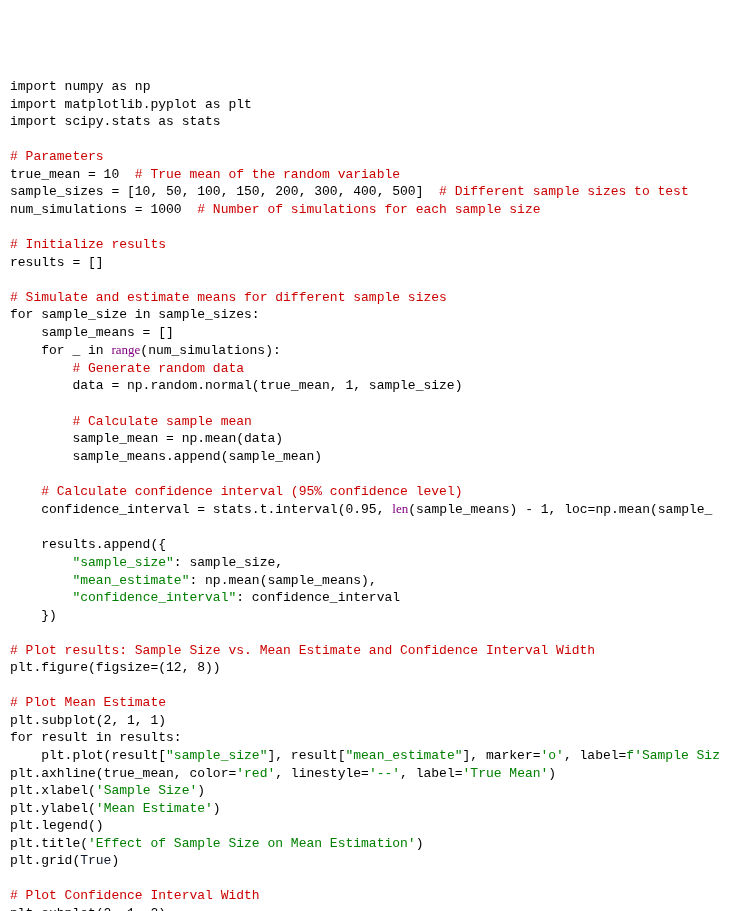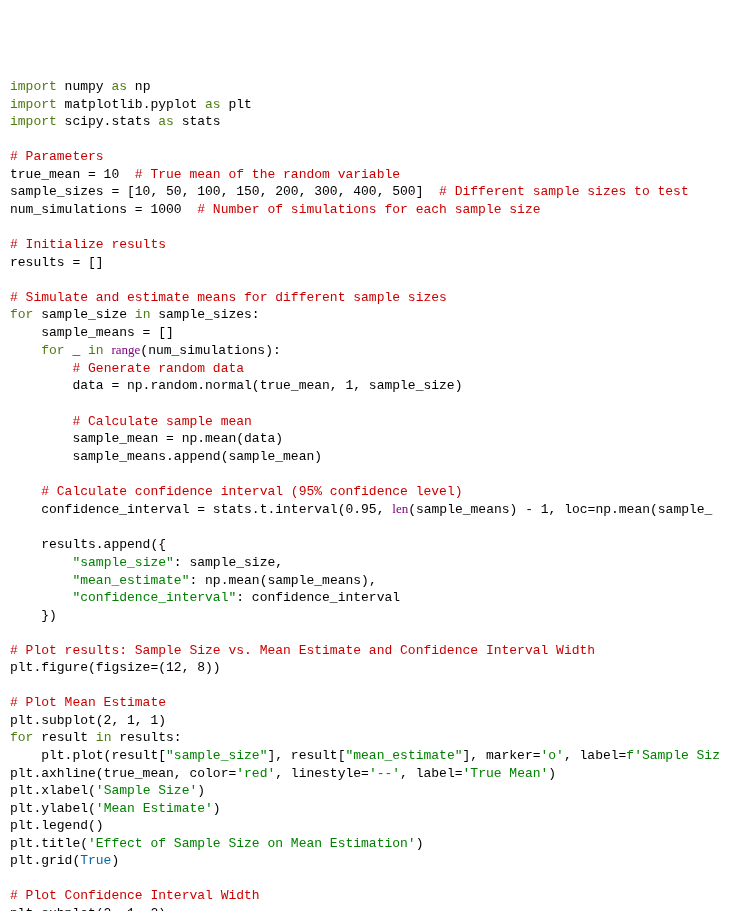--- a/index.html
+++ b/index.html
@@ -9,25 +9,25 @@
     font-size: 13px;
     line-height: 1.35;
     background: #ffffff;
     color: #000000;
     white-space: pre;
     overflow-x: hidden;
     width: 732px;
     box-sizing: border-box;
   }
   .code-block { white-space: pre; }
-  .kw { color: #4d7c0f; }
+  .kw { color: #000000; }
   .cm { color: #cc0000; margin-top: 14px; }
   .str { color: #008000; }
   .bi { color: #800080; font-family: Liberation Serif, serif; }
-  .bool { color: #0369a1; }
+  .bool { color: #0f172a; }
   .line { display: block; }
 </style>
 </head>
 <body>
 
 
 
 <div class="code-block" id="code-root"><span class="line"><span class="kw">import</span><span> numpy </span><span class="kw">as</span><span> np</span></span><span class="line"><span class="kw">import</span><span> matplotlib.pyplot </span><span class="kw">as</span><span> plt</span></span><span class="line"><span class="kw">import</span><span> scipy.stats </span><span class="kw">as</span><span> stats</span></span><span class="line">&nbsp;</span><span class="line"><span class="cm"># Parameters</span></span><span class="line"><span>true_mean = 10  </span><span class="cm"># True mean of the random variable</span></span><span class="line"><span>sample_sizes = [10, 50, 100, 150, 200, 300, 400, 500]  </span><span class="cm"># Different sample sizes to test</span></span><span class="line"><span>num_simulations = 1000  </span><span class="cm"># Number of simulations for each sample size</span></span><span class="line">&nbsp;</span><span class="line"><span class="cm"># Initialize results</span></span><span class="line"><span>results = []</span></span><span class="line">&nbsp;</span><span class="line"><span class="cm"># Simulate and estimate means for different sample sizes</span></span><span class="line"><span class="kw">for</span><span> sample_size </span><span class="kw">in</span><span> sample_sizes:</span></span><span class="line"><span>    sample_means = []</span></span><span class="line"><span>    </span><span class="kw">for</span><span> _ </span><span class="kw">in</span><span> </span><span class="bi">range</span><span>(num_simulations):</span></span><span class="line"><span>        </span><span class="cm"># Generate random data</span></span><span class="line"><span>        data = np.random.normal(true_mean, 1, sample_size)</span></span><span class="line">&nbsp;</span><span class="line"><span>        </span><span class="cm"># Calculate sample mean</span></span><span class="line"><span>        sample_mean = np.mean(data)</span></span><span class="line"><span>        sample_means.append(sample_mean)</span></span><span class="line">&nbsp;</span><span class="line"><span>    </span><span class="cm"># Calculate confidence interval (95% confidence level)</span></span><span class="line"><span>    confidence_interval = stats.t.interval(0.95, </span><span class="bi">len</span><span>(sample_means) - 1, loc=np.mean(sample_</span></span><span class="line">&nbsp;</span><span class="line"><span>    results.append({</span></span><span class="line"><span>        </span><span class="str">"sample_size"</span><span>: sample_size,</span></span><span class="line"><span>        </span><span class="str">"mean_estimate"</span><span>: np.mean(sample_means),</span></span><span class="line"><span>        </span><span class="str">"confidence_interval"</span><span>: confidence_interval</span></span><span class="line"><span>    })</span></span><span class="line">&nbsp;</span><span class="line"><span class="cm"># Plot results: Sample Size vs. Mean Estimate and Confidence Interval Width</span></span><span class="line"><span>plt.figure(figsize=(12, 8))</span></span><span class="line">&nbsp;</span><span class="line"><span class="cm"># Plot Mean Estimate</span></span><span class="line"><span>plt.subplot(2, 1, 1)</span></span><span class="line"><span class="kw">for</span><span> result </span><span class="kw">in</span><span> results:</span></span><span class="line"><span>    plt.plot(result[</span><span class="str">"sample_size"</span><span>], result[</span><span class="str">"mean_estimate"</span><span>], marker=</span><span class="str">'o'</span><span>, label=</span><span class="str">f'Sample Siz</span></span><span class="line"><span>plt.axhline(true_mean, color=</span><span class="str">'red'</span><span>, linestyle=</span><span class="str">'--'</span><span>, label=</span><span class="str">'True Mean'</span><span>)</span></span><span class="line"><span>plt.xlabel(</span><span class="str">'Sample Size'</span><span>)</span></span><span class="line"><span>plt.ylabel(</span><span class="str">'Mean Estimate'</span><span>)</span></span><span class="line"><span>plt.legend()</span></span><span class="line"><span>plt.title(</span><span class="str">'Effect of Sample Size on Mean Estimation'</span><span>)</span></span><span class="line"><span>plt.grid(</span><span class="bool">True</span><span>)</span></span><span class="line">&nbsp;</span><span class="line"><span class="cm"># Plot Confidence Interval Width</span></span><span class="line"><span>plt.subplot(2, 1, 2)</span></span></div>
 
 

